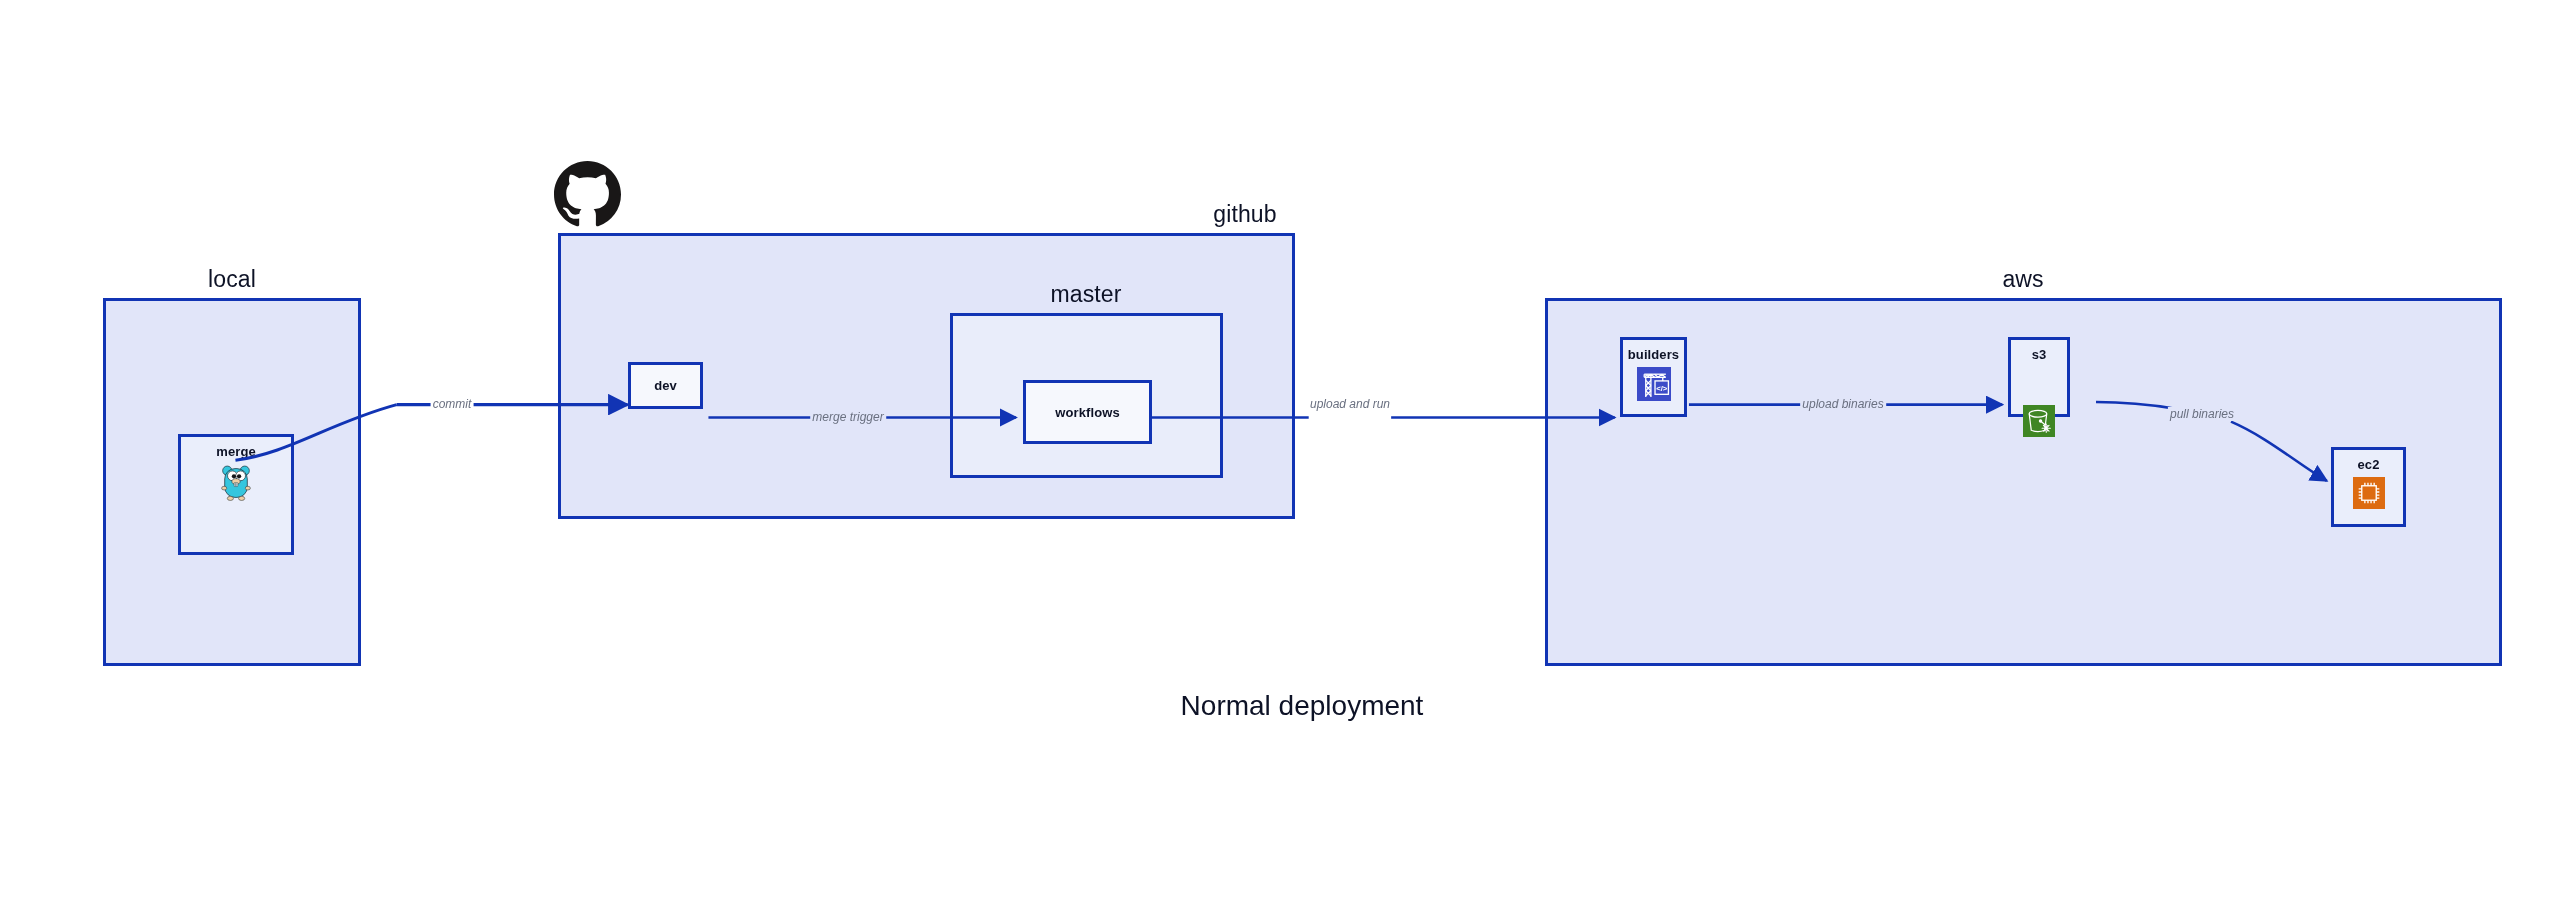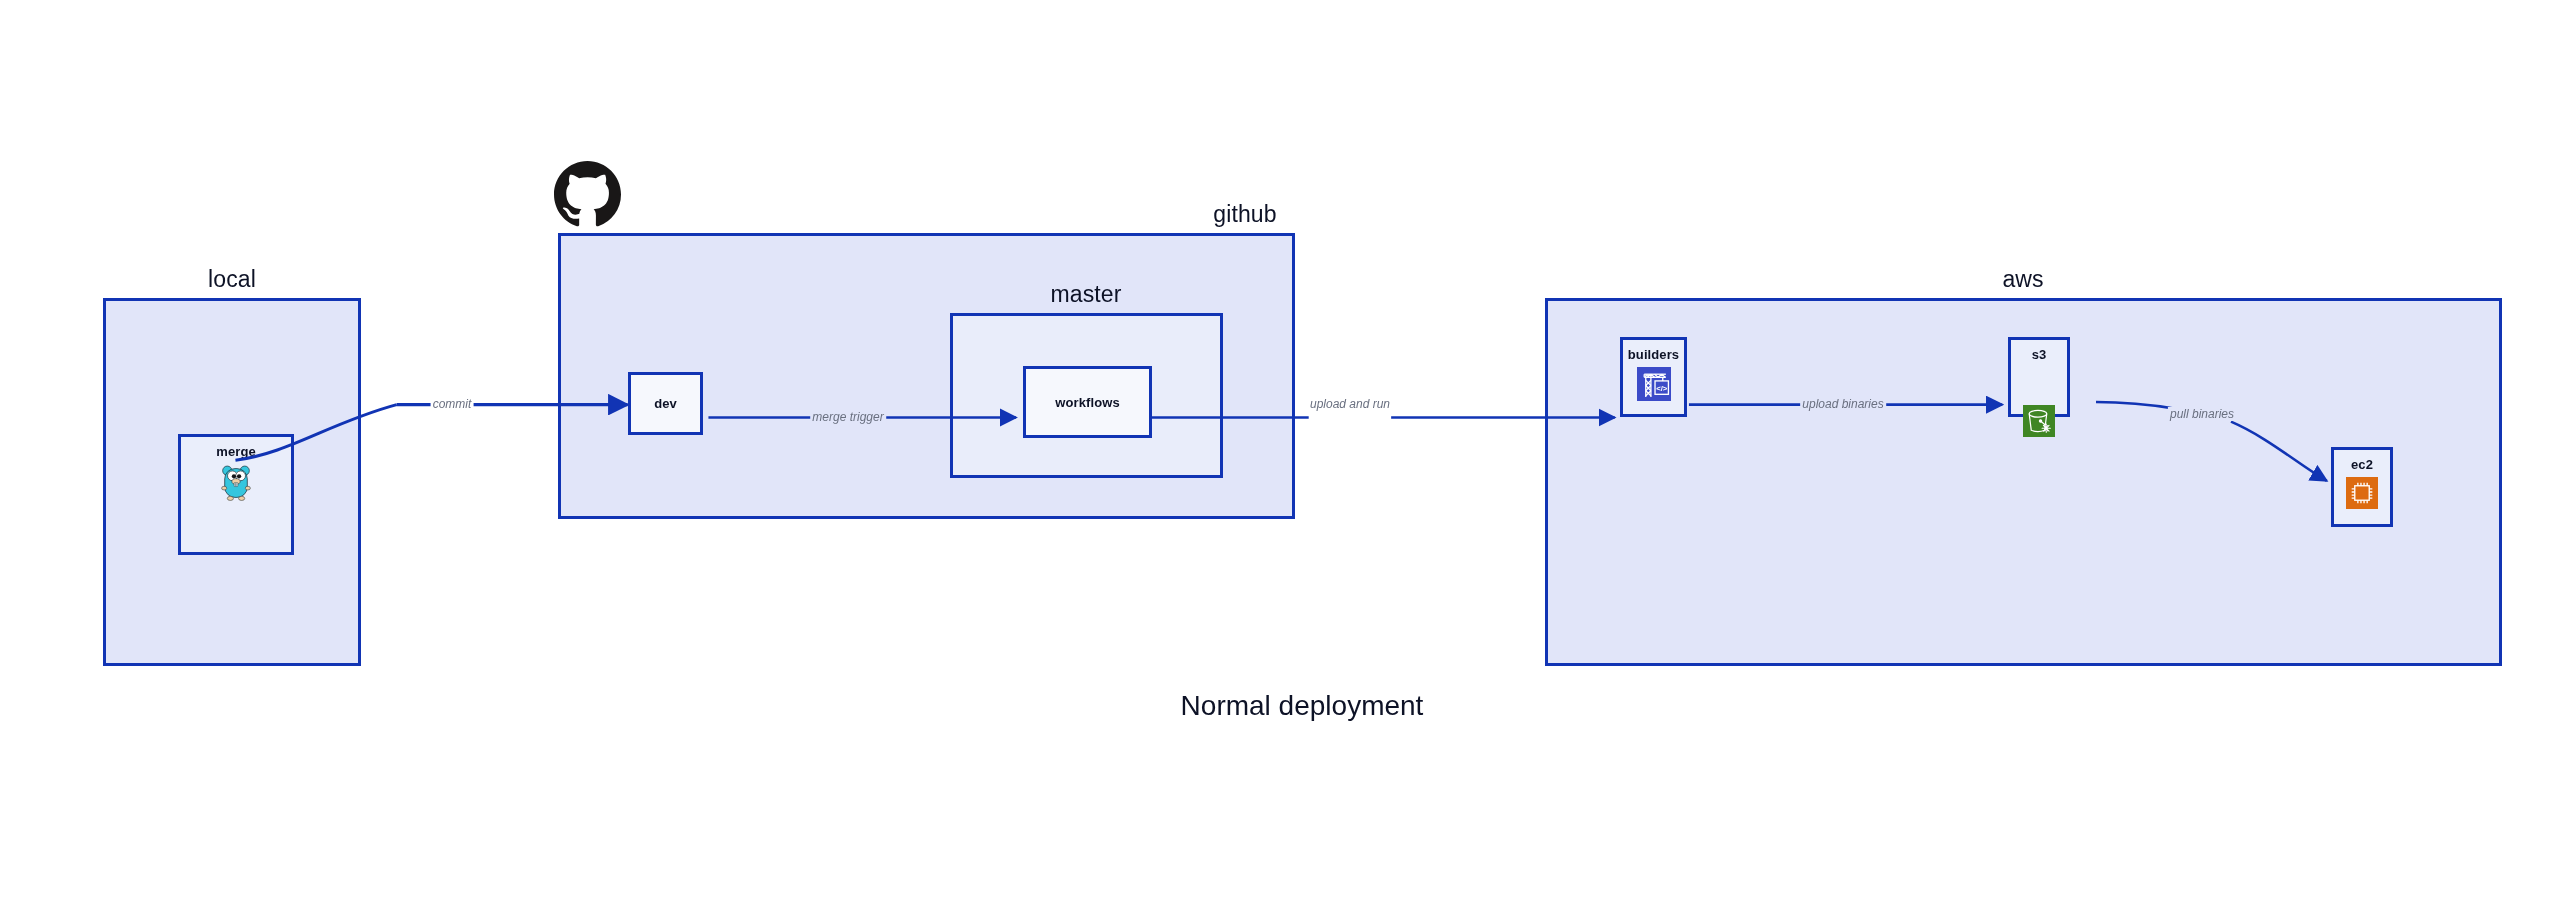--- a/index.html
+++ b/index.html
@@ -165,25 +165,25 @@
 
         <ellipse cx="6" cy="47" rx="5" ry="3.6" fill="#EFCFA6" stroke="#1B2B33" stroke-width="1"></ellipse>
         <ellipse cx="52" cy="47" rx="5" ry="3.6" fill="#EFCFA6" stroke="#1B2B33" stroke-width="1"></ellipse>
 
         <ellipse cx="18" cy="67" rx="6" ry="4" fill="#EFCFA6" stroke="#1B2B33" stroke-width="1"></ellipse>
         <ellipse cx="40" cy="67" rx="6" ry="4" fill="#EFCFA6" stroke="#1B2B33" stroke-width="1"></ellipse>
       </svg>
     </span>
   </div>
 
-  <div class="node plain" id="n-dev" style="width: 75px; height: 63px; left: 628px; top: 372px;">
+  <div class="node plain" id="n-dev" style="width: 75px; height: 47px; left: 628px; top: 362px;">
     <span class="node-label">dev</span>
   </div>
 
-  <div class="node plain" id="n-workflows" style="width: 129px; height: 72px; left: 1023px; top: 366px;">
+  <div class="node plain" id="n-workflows" style="width: 129px; height: 64px; left: 1023px; top: 380px;">
     <span class="node-label">workflows</span>
   </div>
 
   <div class="node" id="n-builders" style="width: 67px; height: 80px; left: 1620px; top: 337px;">
     <span class="node-label">builders</span>
     <span class="node-icon">
       <svg width="34" height="34" viewBox="0 0 66 66">
         <rect x="0" y="0" width="66" height="66" fill="#3B4BC8"></rect>
         <g fill="none" stroke="#FFFFFF" stroke-width="2.6">
 
@@ -220,21 +220,21 @@
         </g>
 
         <g stroke="#FFFFFF" stroke-width="2.1" stroke-linecap="round">
           <path d="M45 37 V53 M37 45 H53 M39.5 39.5 L50.5 50.5 M50.5 39.5 L39.5 50.5"></path>
           <path d="M42 40 L45 42.5 L48 40 M42 50 L45 47.5 L48 50"></path>
         </g>
       </svg>
     </span>
   </div>
 
-  <div class="node" id="n-ec2" style="width: 62px; height: 80px; left: 2331px; top: 447px;">
+  <div class="node" id="n-ec2" style="width: 75px; height: 80px; left: 2331px; top: 447px;">
     <span class="node-label">ec2</span>
     <span class="node-icon">
       <svg width="32" height="32" viewBox="0 0 62 62">
         <rect x="0" y="0" width="62" height="62" fill="#DD6B10"></rect>
         <g stroke="#FFFFFF" stroke-width="2.6" fill="none">
           <rect x="17" y="17" width="28" height="28"></rect>
 
           <path d="M23 17 V11 M29 17 V11 M35 17 V11 M41 17 V11"></path>
 
           <path d="M23 45 V51 M29 45 V51 M35 45 V51 M41 45 V51"></path>

